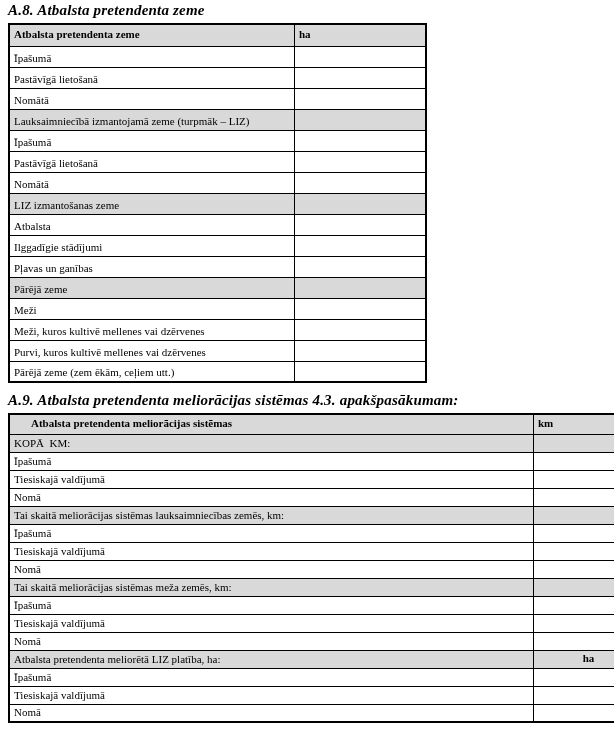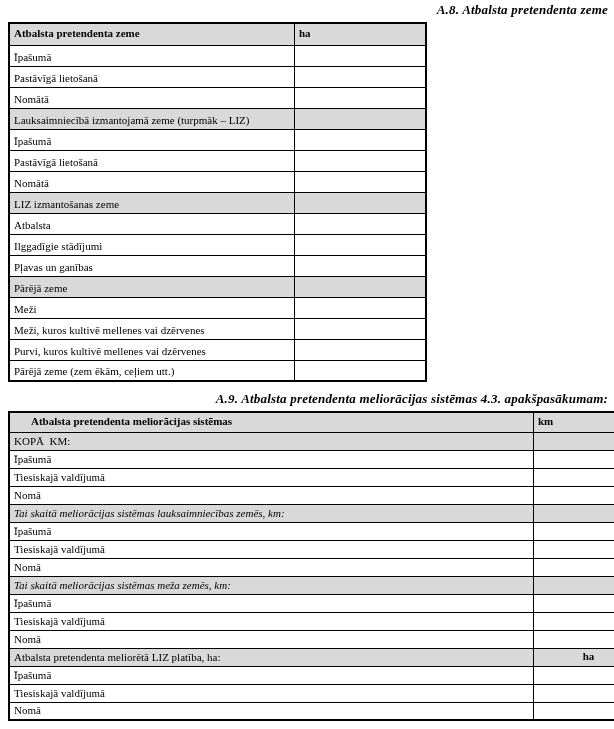--- a/index.html
+++ b/index.html
@@ -9,26 +9,25 @@
     width: 614px;
     height: 729px;
     overflow: hidden;
     font-family: "Liberation Serif", "DejaVu Serif", serif;
     color: #000;
   }
   .page {
     padding: 2px 6px 0 8px;
   }
   .section-title {
-    font-size: 13px;
+    font-size: 15px;
     font-weight: bold;
     font-style: italic;
-    margin: 0 0 4px 8px;
+    margin: 0 0 4px 0;
     letter-spacing: 0.2px;
-    text-align: right;
   }
   .section-title.second {
     margin-top: 9px;
   }
   table {
     border-collapse: collapse;
     table-layout: fixed;
     border: 2px solid #000;
   }
   td {
@@ -57,21 +56,21 @@
     background: var(--shade, #d9d9d9);
     font-weight: bold;
     text-align: left;
     vertical-align: middle;
     padding-bottom: 1px;
   }
   .t2 tr.thead td.c1 { text-align: left; padding-left: 21px; }
   tr.sec td {
     background: var(--shade, #d9d9d9);
   }
-  tr.sec.it td.c1 { font-style: italic; }
+  tr.sec.it td.c1 { }
   td.unit {
     text-align: center;
     font-weight: bold;
     vertical-align: middle;
   }
 </style>
 </head>
 <body>
 
 <div class="page">

